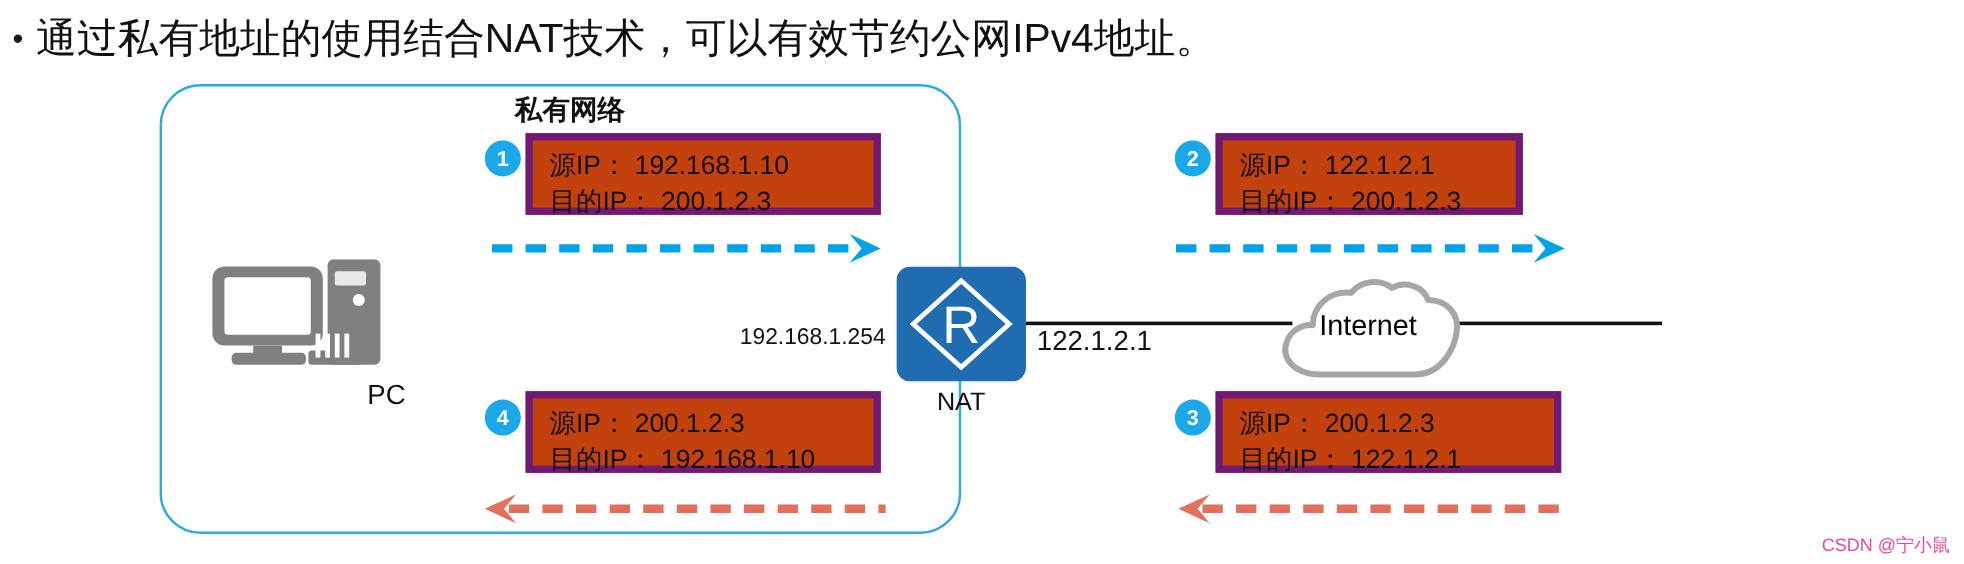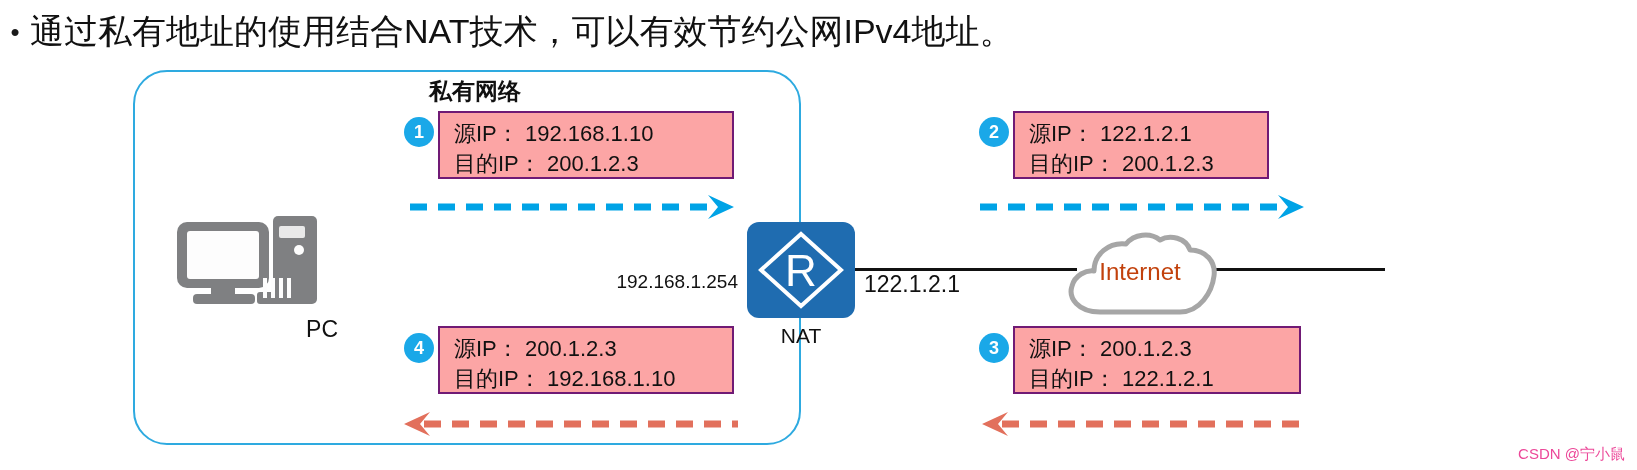--- a/index.html
+++ b/index.html
@@ -71,22 +71,22 @@
     font-size: 23px;
     font-weight: bold;
     color: #111111;
     white-space: nowrap;
   }
 
   
   .info-box {
     position: absolute;
     box-sizing: border-box;
-    border: 2px solid #701a75;
-    background: #fca5a5;
+    border: 6px solid #701a75;
+    background: #c2410c;
     padding: 6px 12px 8px 14px;
   }
   .info-line {
     font-size: 22px;
     line-height: 30px;
     color: #111111;
     white-space: nowrap;
   }
   .step-badge {
     position: absolute;
@@ -175,21 +175,21 @@
     top: 172px;
     width: 160px;
     height: 96px;
   }
   #cloud-label {
     position: absolute;
     left: 0; top: 30px;
     width: 160px;
     text-align: center;
     font-size: 24px;
-    color: #c2410c;
+    color: #000000;
   }
 
   #server-node {
     position: absolute;
     left: 1345px;
     top: 160px;
     width: 180px;
     text-align: center;
   }
   #server-icon { display: block; margin: 0 auto; }

